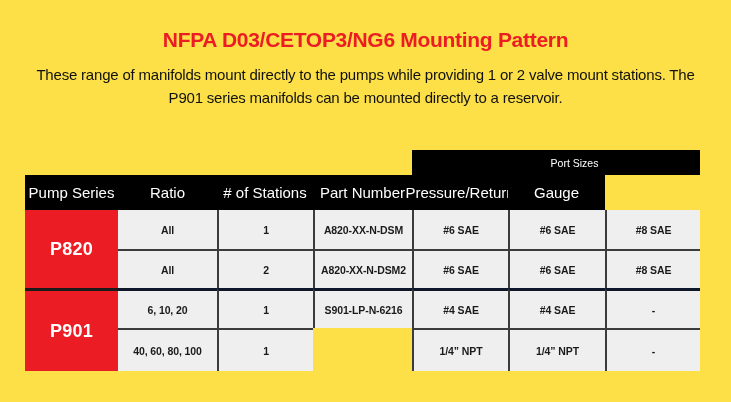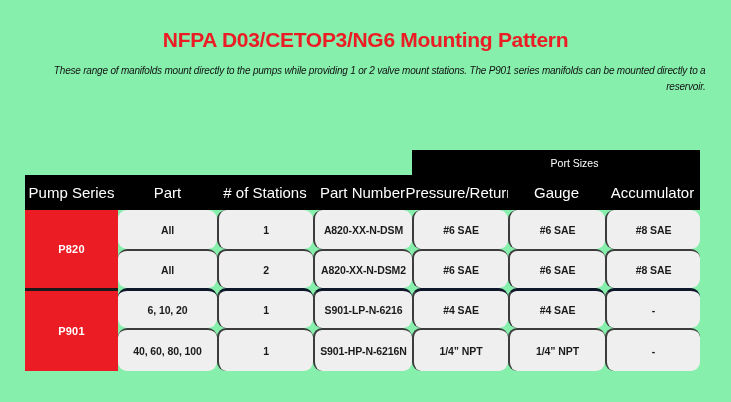--- a/index.html
+++ b/index.html
@@ -1,41 +1,40 @@
 <!DOCTYPE html>
 <html><head>
 <meta charset="utf-8">
 <style>
   html, body { margin: 0; padding: 0; background: #ffffff; }
   .page {
     position: relative;
     width: 731px;
     height: 402px;
-    background: #86efac;
+    background: #fde047;
     font-family: "Liberation Sans", sans-serif;
     overflow: hidden;
   }
   .title {
     margin: 0;
     padding-top: 28px;
     text-align: center;
     font-size: 21px;
     font-weight: 700;
     letter-spacing: -0.3px;
     color: #EC1C24;
   }
   .subtitle {
     margin: 11px auto 0 auto;
     max-width: 680px;
-    text-align: right;
-    font-size: 10px;
+    text-align: center;
+    font-size: 15px;
     line-height: 1.55;
     letter-spacing: -0.2px;
     color: #111111;
-    font-style: italic;
   }
   .table {
     position: absolute;
     left: 25px;
     top: 150px;
     display: grid;
     grid-template-columns: 93px 99px 96px 99px 96px 97px 95px;
     grid-template-rows: 25px 35px 39px 39px 40px 43px;
   }
   .table > div { box-sizing: border-box; display: flex; align-items: center; justify-content: center; }
@@ -53,57 +52,55 @@
     color: #ffffff;
     font-size: 15px;
   }
   .c1 { grid-column: 1; } .c2 { grid-column: 2; } .c3 { grid-column: 3; }
   .c4 { grid-column: 4; } .c5 { grid-column: 5; } .c6 { grid-column: 6; } .c7 { grid-column: 7; }
   .r1 { grid-row: 3; } .r2 { grid-row: 4; } .r3 { grid-row: 5; } .r4 { grid-row: 6; }
   .scell {
     grid-column: 1;
     background: #EC1C24;
     color: #ffffff;
-    font-size: 11px;
+    font-size: 18px;
     font-weight: 700;
     letter-spacing: 0.2px;
   }
   .s1 { grid-row: 3 / 5; }
   .s2 { grid-row: 5 / 7; }
   .dcell {
     background: #EFEFEF;
     color: #1a1a1a;
     font-size: 10.5px;
     font-weight: 700;
     letter-spacing: -0.1px;
-    border-radius: 9px;
   }
   .dcell.c3, .dcell.c4, .dcell.c5, .dcell.c6, .dcell.c7 { border-left: 2px solid #3C3C3C; }
   .dcell.r2 { border-top: 2px solid #3C3C3C; }
   .dcell.r4 { border-top: 2px solid #3C3C3C; }
   .dcell.r3 { border-top: 3px solid #0f172a; }
   .scell.s2 { border-top: 3px solid #1a1a1a; }
 </style>
 </head>
 <body>
 
 <div class="page">
   <h1 class="title">NFPA D03/CETOP3/NG6 Mounting Pattern</h1>
   <p class="subtitle">These range of manifolds mount directly to the pumps while providing 1 or 2 valve mount stations. The P901 series manifolds can be mounted directly to a reservoir.</p>
 
   <div class="table">
     <div class="ps-band">Port Sizes</div>
 
     <div class="hcell c1">Pump Series</div>
-    <div class="hcell c2">Part</div>
+    <div class="hcell c2">Ratio</div>
     <div class="hcell c3"># of Stations</div>
     <div class="hcell c4">Part Number</div>
     <div class="hcell c5">Pressure/Return</div>
     <div class="hcell c6">Gauge</div>
-    <div class="hcell c7">Accumulator</div>
 
     <div class="scell s1">P820</div>
     <div class="scell s2">P901</div>
 
     <div class="dcell r1 c2">All</div>
     <div class="dcell r1 c3">1</div>
     <div class="dcell r1 c4">A820-XX-N-DSM</div>
     <div class="dcell r1 c5">#6 SAE</div>
     <div class="dcell r1 c6">#6 SAE</div>
     <div class="dcell r1 c7">#8 SAE</div>
@@ -117,18 +114,17 @@
 
     <div class="dcell r3 c2">6, 10, 20</div>
     <div class="dcell r3 c3">1</div>
     <div class="dcell r3 c4">S901-LP-N-6216</div>
     <div class="dcell r3 c5">#4 SAE</div>
     <div class="dcell r3 c6">#4 SAE</div>
     <div class="dcell r3 c7">-</div>
 
     <div class="dcell r4 c2">40, 60, 80, 100</div>
     <div class="dcell r4 c3">1</div>
-    <div class="dcell r4 c4">S901-HP-N-6216N</div>
     <div class="dcell r4 c5">1/4” NPT</div>
     <div class="dcell r4 c6">1/4” NPT</div>
     <div class="dcell r4 c7">-</div>
   </div>
 </div>
 
 </body></html>

